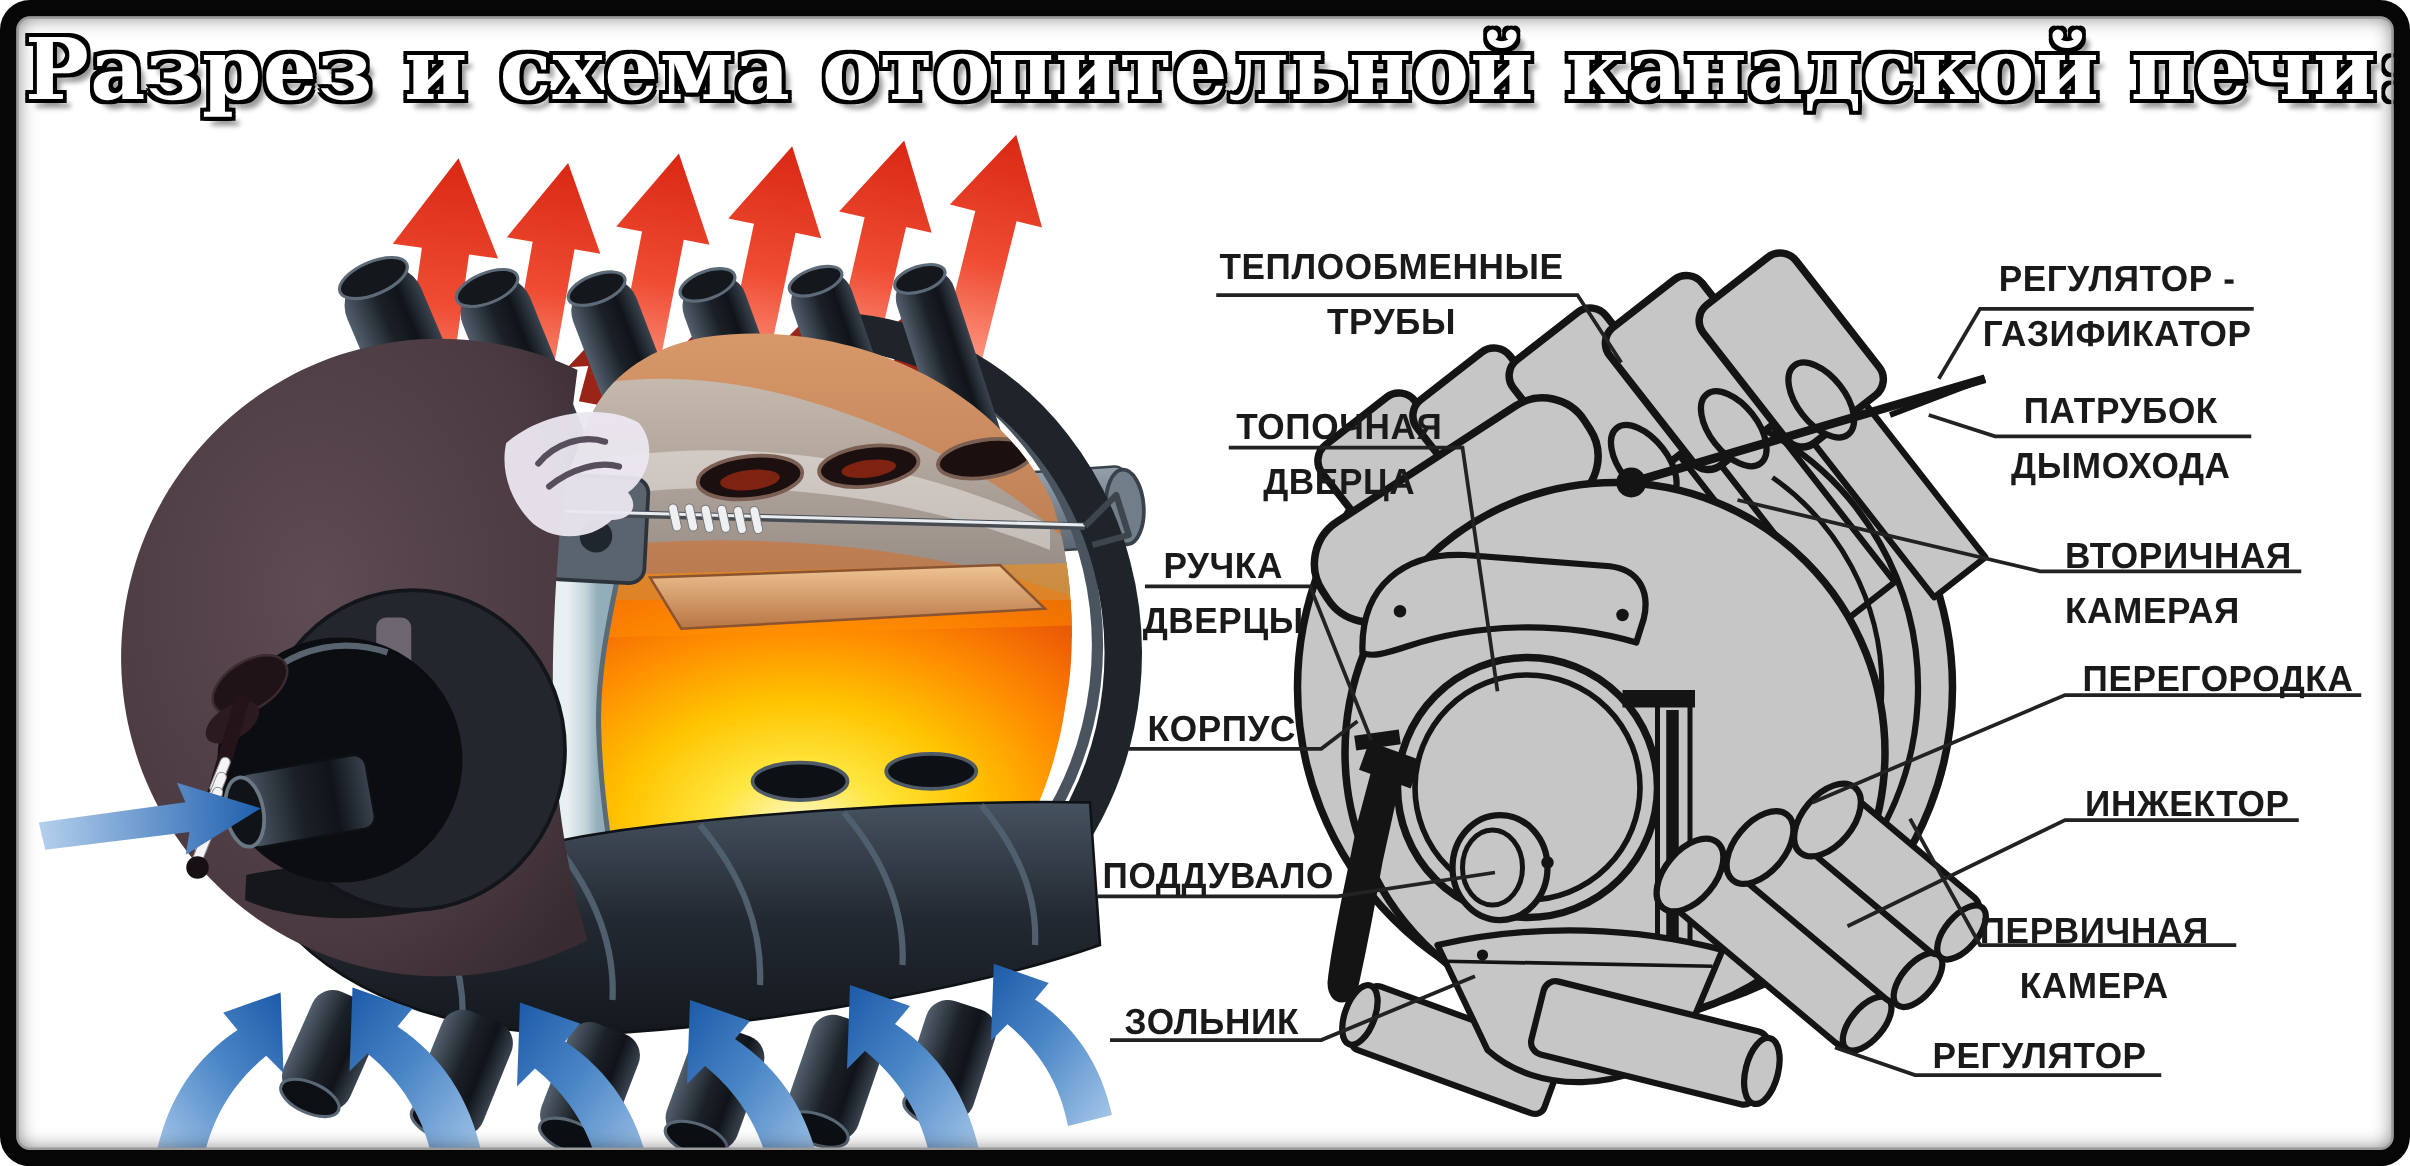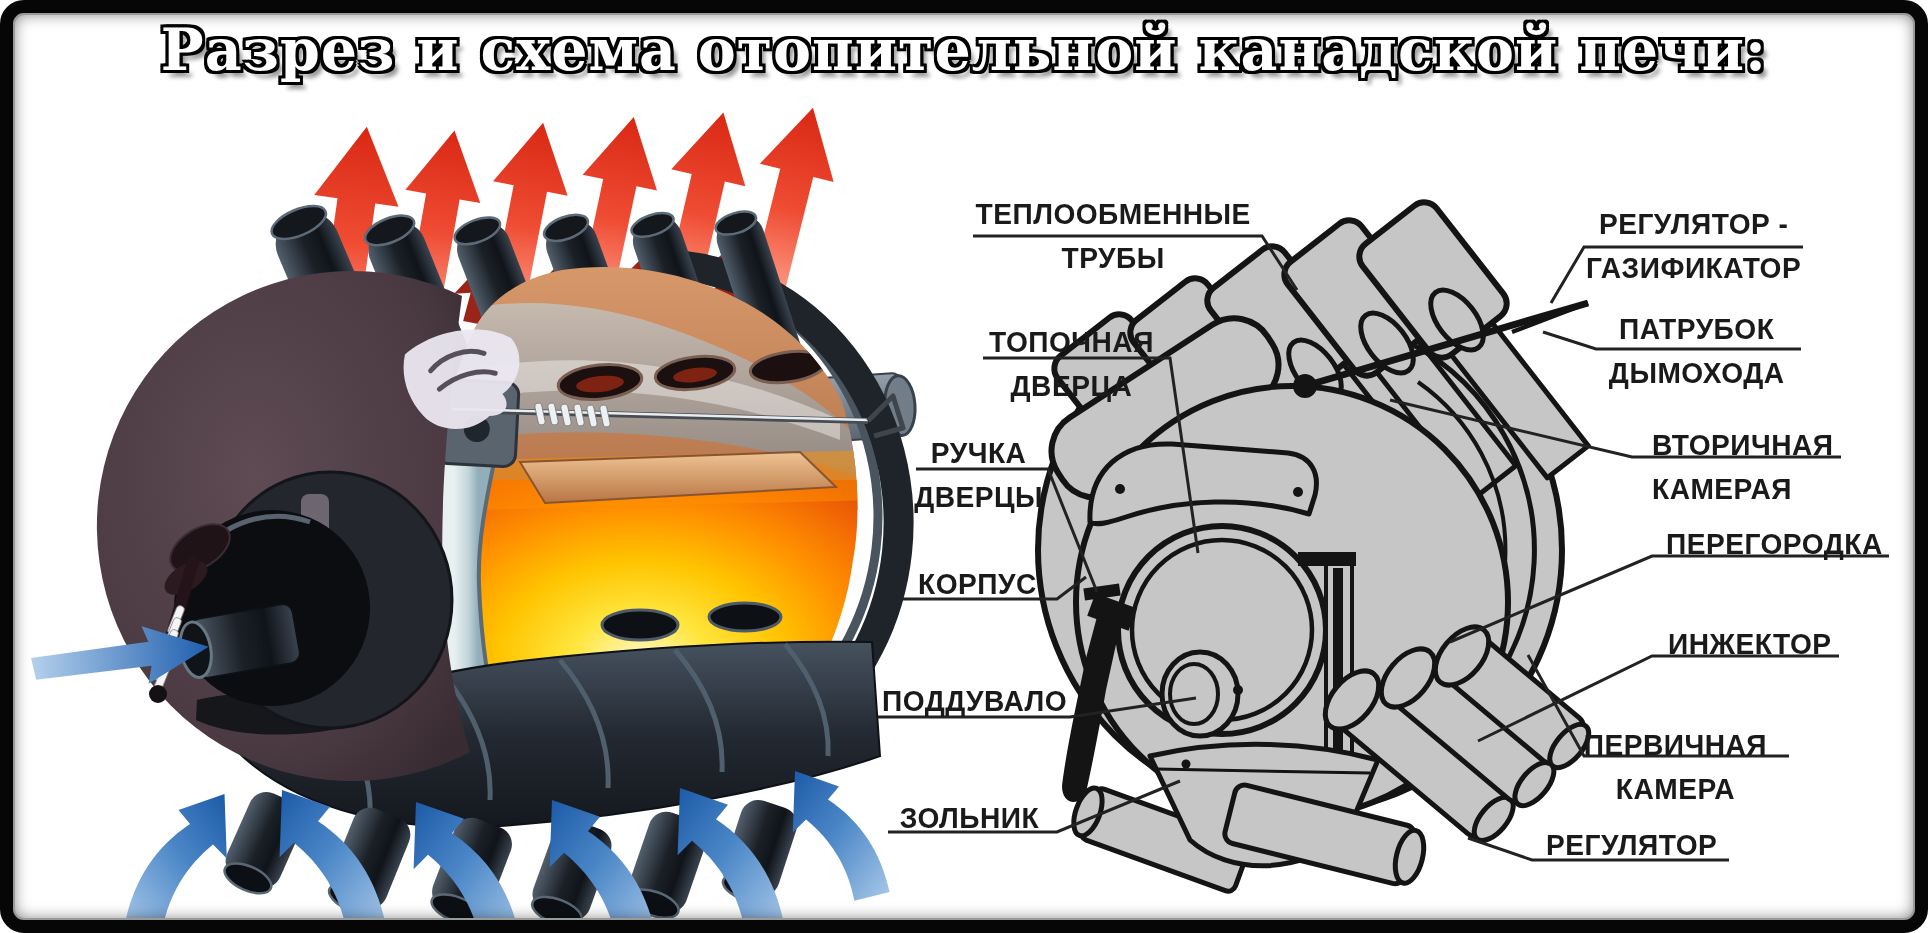--- a/index.html
+++ b/index.html
@@ -1,22 +1,22 @@
 <!DOCTYPE html>
 <html><head>
 <meta charset="utf-8">
 <style>
   html,body{margin:0;padding:0;background:#ffffff;overflow:hidden;}
   .stage{position:relative;width:1928px;height:933px;background:#ffffff;
          font-family:"Liberation Sans",sans-serif;}
   .frame{position:absolute;inset:0;border:13px solid #060606;border-radius:24px;
          box-shadow:inset 0 0 0 2px #9a9a9a, inset 0 0 16px rgba(0,0,0,.55);
          pointer-events:none;z-index:50;}
-  .title{position:absolute;left:0;right:0;top:16px;text-align:center;z-index:10;
-         font-family:"DejaVu Serif","Liberation Serif",serif;font-weight:700;font-size:57px;
+  .title{position:absolute;left:0;right:0;top:16px;text-align:right;z-index:10;
+         font-family:"DejaVu Serif","Liberation Serif",serif;font-weight:700;font-size:68px;
          letter-spacing:1px;color:#ffffff;
          text-shadow:-3px -3px 0 #000, 3px -3px 0 #000, -3px 3px 0 #000, 3px 3px 0 #000,
                      0 -3px 0 #000, 0 3px 0 #000, -3px 0 0 #000, 3px 0 0 #000,
                      6px 7px 4px rgba(0,0,0,.4);}
   .scene{position:absolute;left:0;top:0;width:1928px;height:933px;z-index:5;}
   .lbl{position:absolute;z-index:20;font-weight:700;font-size:29px;line-height:44px;
        color:#1a1a1a;letter-spacing:.5px;text-align:center;white-space:pre-line;
        transform:scaleX(.97);transform-origin:left top;}
   .lbl--alignleft{text-align:left;}
 </style>

